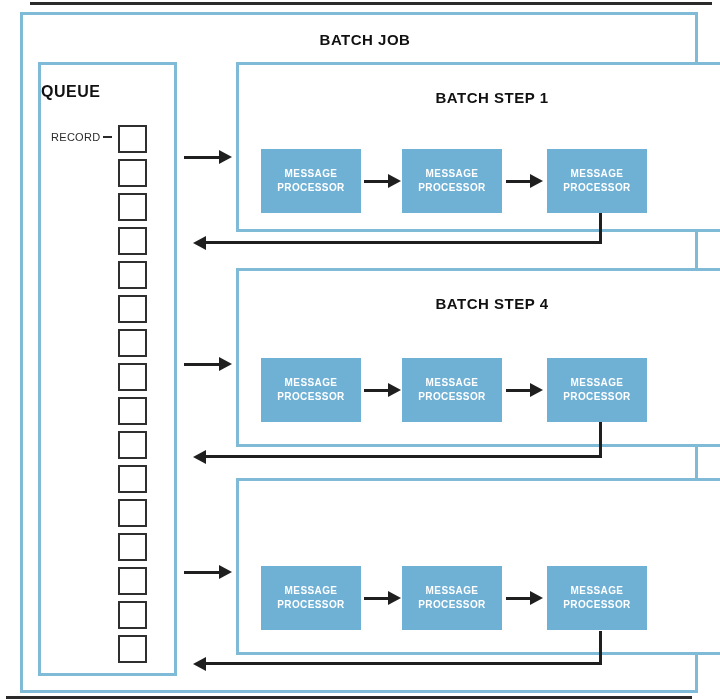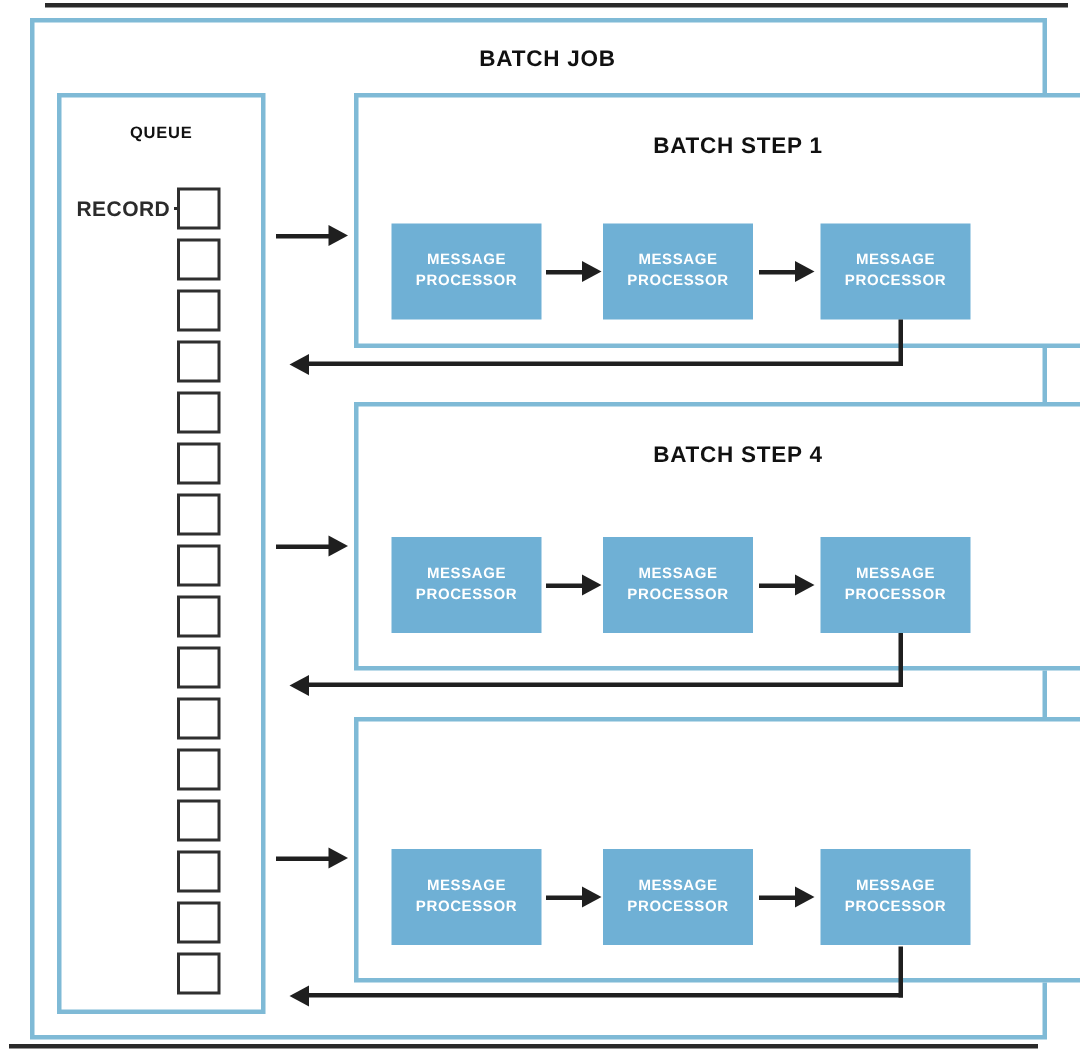--- a/index.html
+++ b/index.html
@@ -24,28 +24,28 @@
     position:absolute; top:16px; left:0; right:0; text-align:center;
     font-size:15px; font-weight:bold; color:#111; letter-spacing:0.5px;padding-left:12px;
   }
 
   
   .queue-box {
     position:absolute; left:38px; top:62px; width:139px; height:614px;
     border:3px solid #7fbad6; background:#ffffff;
   }
   .queue-title {
-    position:absolute; top:18px; left:0; right:0; text-align:center;
-    font-size:11px; font-weight:bold; color:#111; letter-spacing:0.5px;
+    position:absolute; top:18px; left:0; right:0; 
+    font-size:16px; font-weight:bold; color:#111; letter-spacing:0.5px;
   }
   .record-label-row {
     position:absolute; left:10px; top:66px; display:flex; align-items:center;
   }
   .record-label {
-    font-size:14px; font-weight:bold; color:#2b2b2b; letter-spacing:0.3px;
+    font-size:11px; font-weight:normal; color:#2b2b2b; letter-spacing:0.3px;
   }
   .record-dash { width:9px; height:2.5px; background:#2b2b2b; margin-left:3px; }
   .record-column {
     position:absolute; left:77px; top:60px; width:29px;
     display:flex; flex-direction:column; gap:6px;
   }
   .record-box {
     width:29px; height:28px; border:2.5px solid #2f2f2f; background:#ffffff;
   }
 

